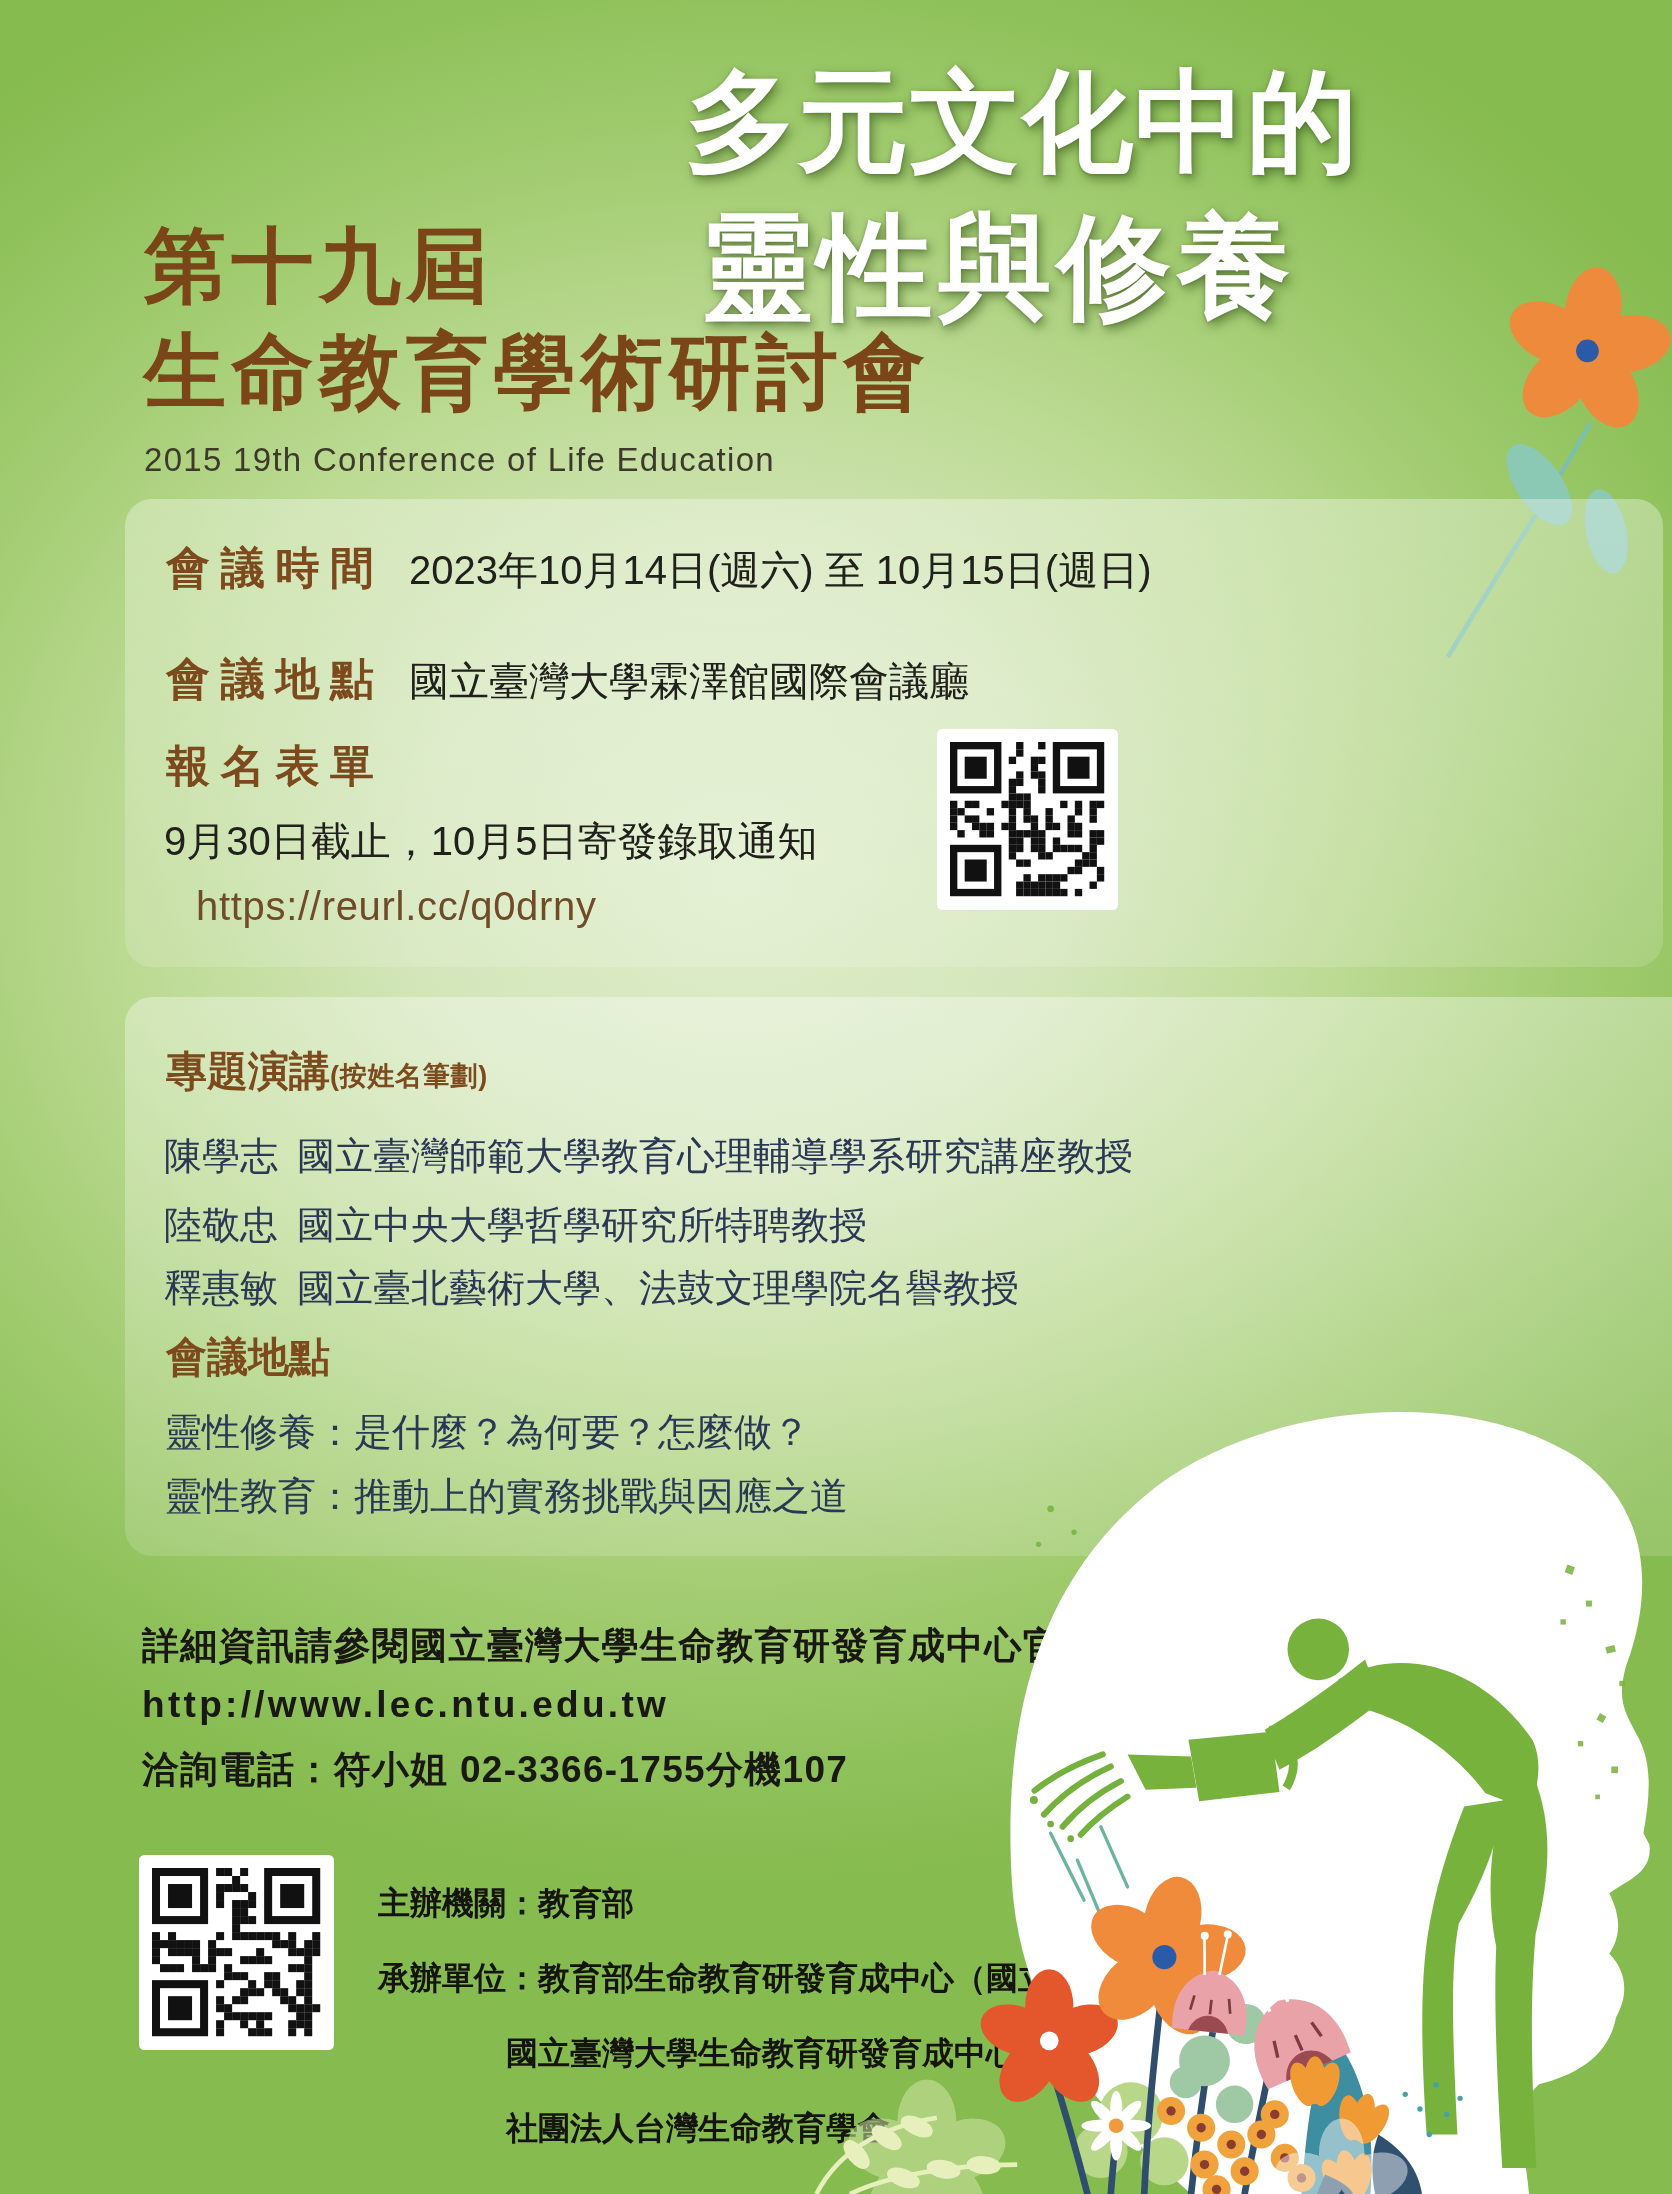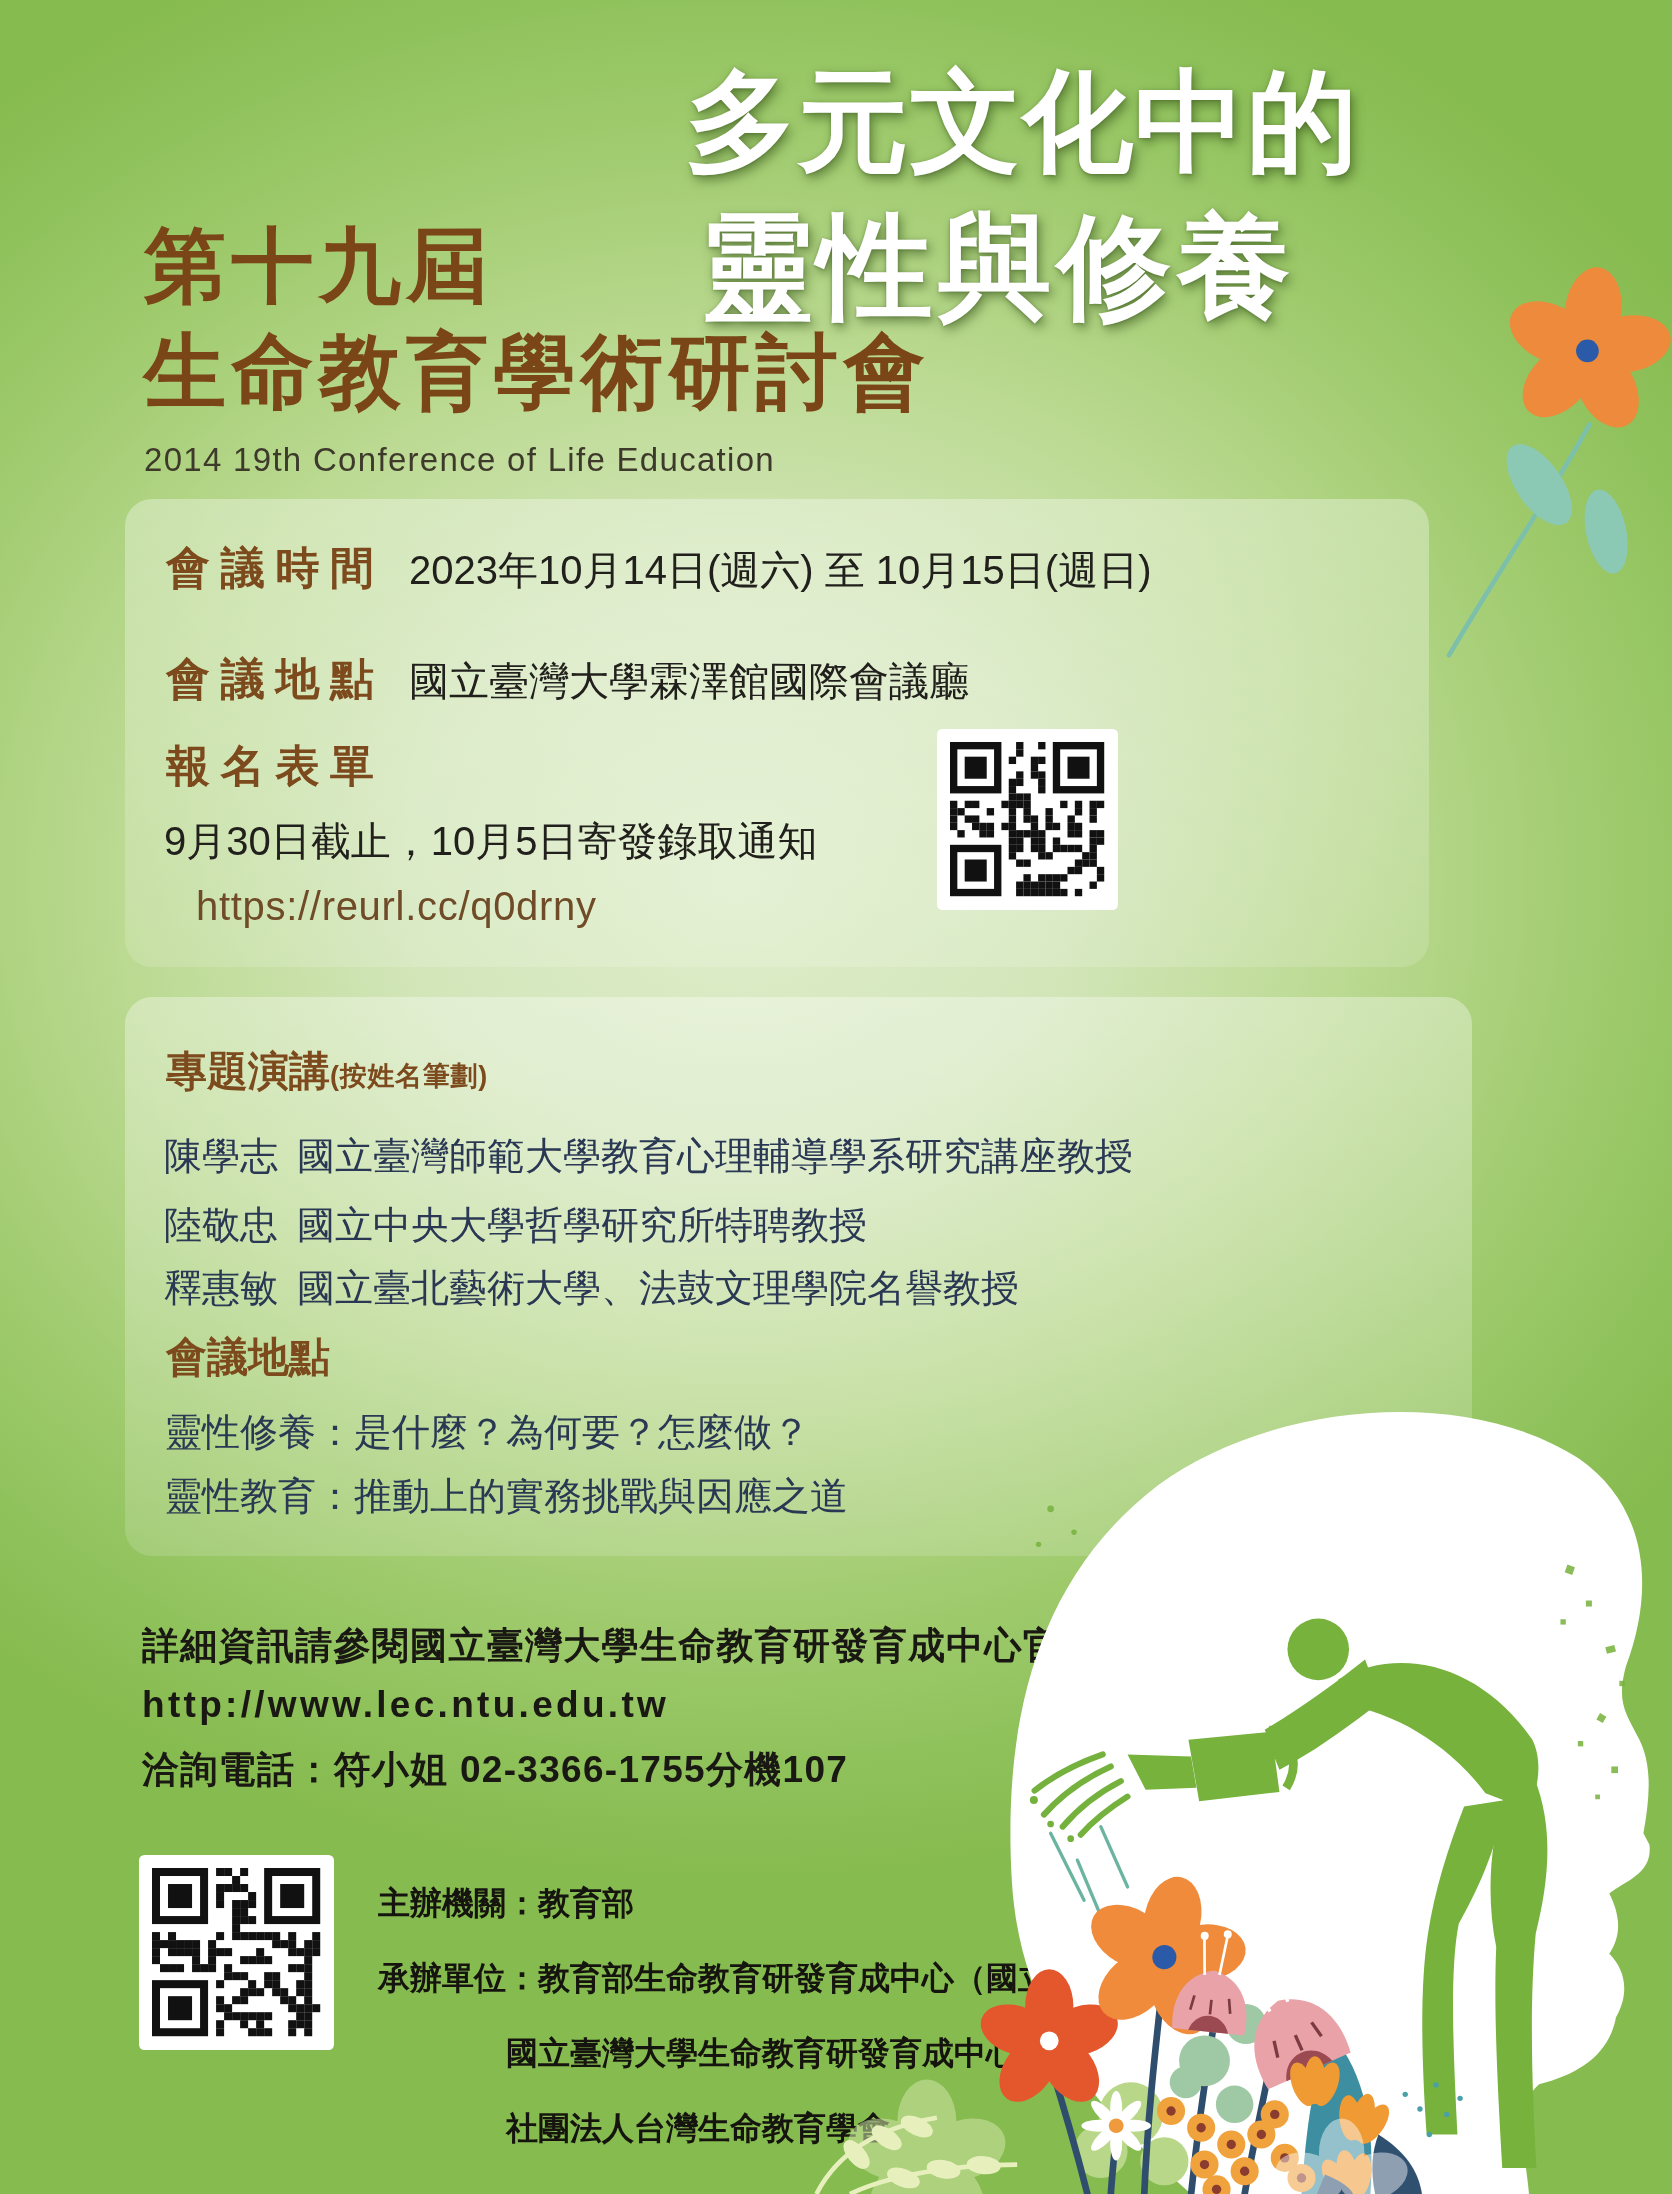--- a/index.html
+++ b/index.html
@@ -24,21 +24,21 @@
   .theme div{
     position:absolute;color:#fff;font-family:"DejaVu Serif","Liberation Serif",serif;
     font-weight:700;
     text-shadow:3.3px 5.4px 10.7px rgba(45,75,20,.55), 0 1.3px 3.3px rgba(60,90,30,.45);
   }
   .theme-l1{top:48px;right:39px;font-size:111px;letter-spacing:1.3px;}
   .theme-l2{top:191px;right:102px;font-size:114px;letter-spacing:5.4px;}
   .corner-flower{position:absolute;left:1439px;top:264px;width:234px;height:428px;}
   
   .card{
-    position:absolute;left:125px;width:1304px;border-radius:27px;
+    position:absolute;left:125px;width:1538px;border-radius:27px;
     background:linear-gradient(180deg,rgba(255,255,255,.34),rgba(255,255,255,.15));
   }
   .card-info{top:499px;height:468px;}
   .card-program{top:997px;height:559px;padding-left:43px;}
   .label{
     position:absolute;font-size:44px;font-weight:700;letter-spacing:10.7px;
     color:var(--c-heading-brown,#7c4a1c);
   }
   .value{position:absolute;font-size:40px;font-weight:500;color:#21201c;}
   .plain{position:absolute;font-size:40px;font-weight:500;color:#21201c;}
@@ -76,21 +76,21 @@
       <ellipse cx="0" cy="-62" rx="42" ry="64" fill="#ee8a3c" transform="rotate(296)"></ellipse>
       <circle cx="0" cy="0" r="17" fill="#2b5ba8"></circle>
     </g>
   </svg>
 
   <div class="title-block">
     <div class="title-cn">
       <div>第十九屆</div>
       <div>生命教育學術研討會</div>
     </div>
-    <div class="title-en">2014 19th Conference of Life Education</div>
+    <div class="title-en">2015 19th Conference of Life Education</div>
   </div>
 
   <div class="theme">
     <div class="theme-l1">多元文化中的</div>
     <div class="theme-l2">靈性與修養</div>
   </div>
 
   <section class="card card-info">
     <div class="label" style="left:41px;top:40px">會議時間</div>
     <div class="value" style="left:284px;top:44px">2023年10月14日(週六) 至 10月15日(週日)</div>

